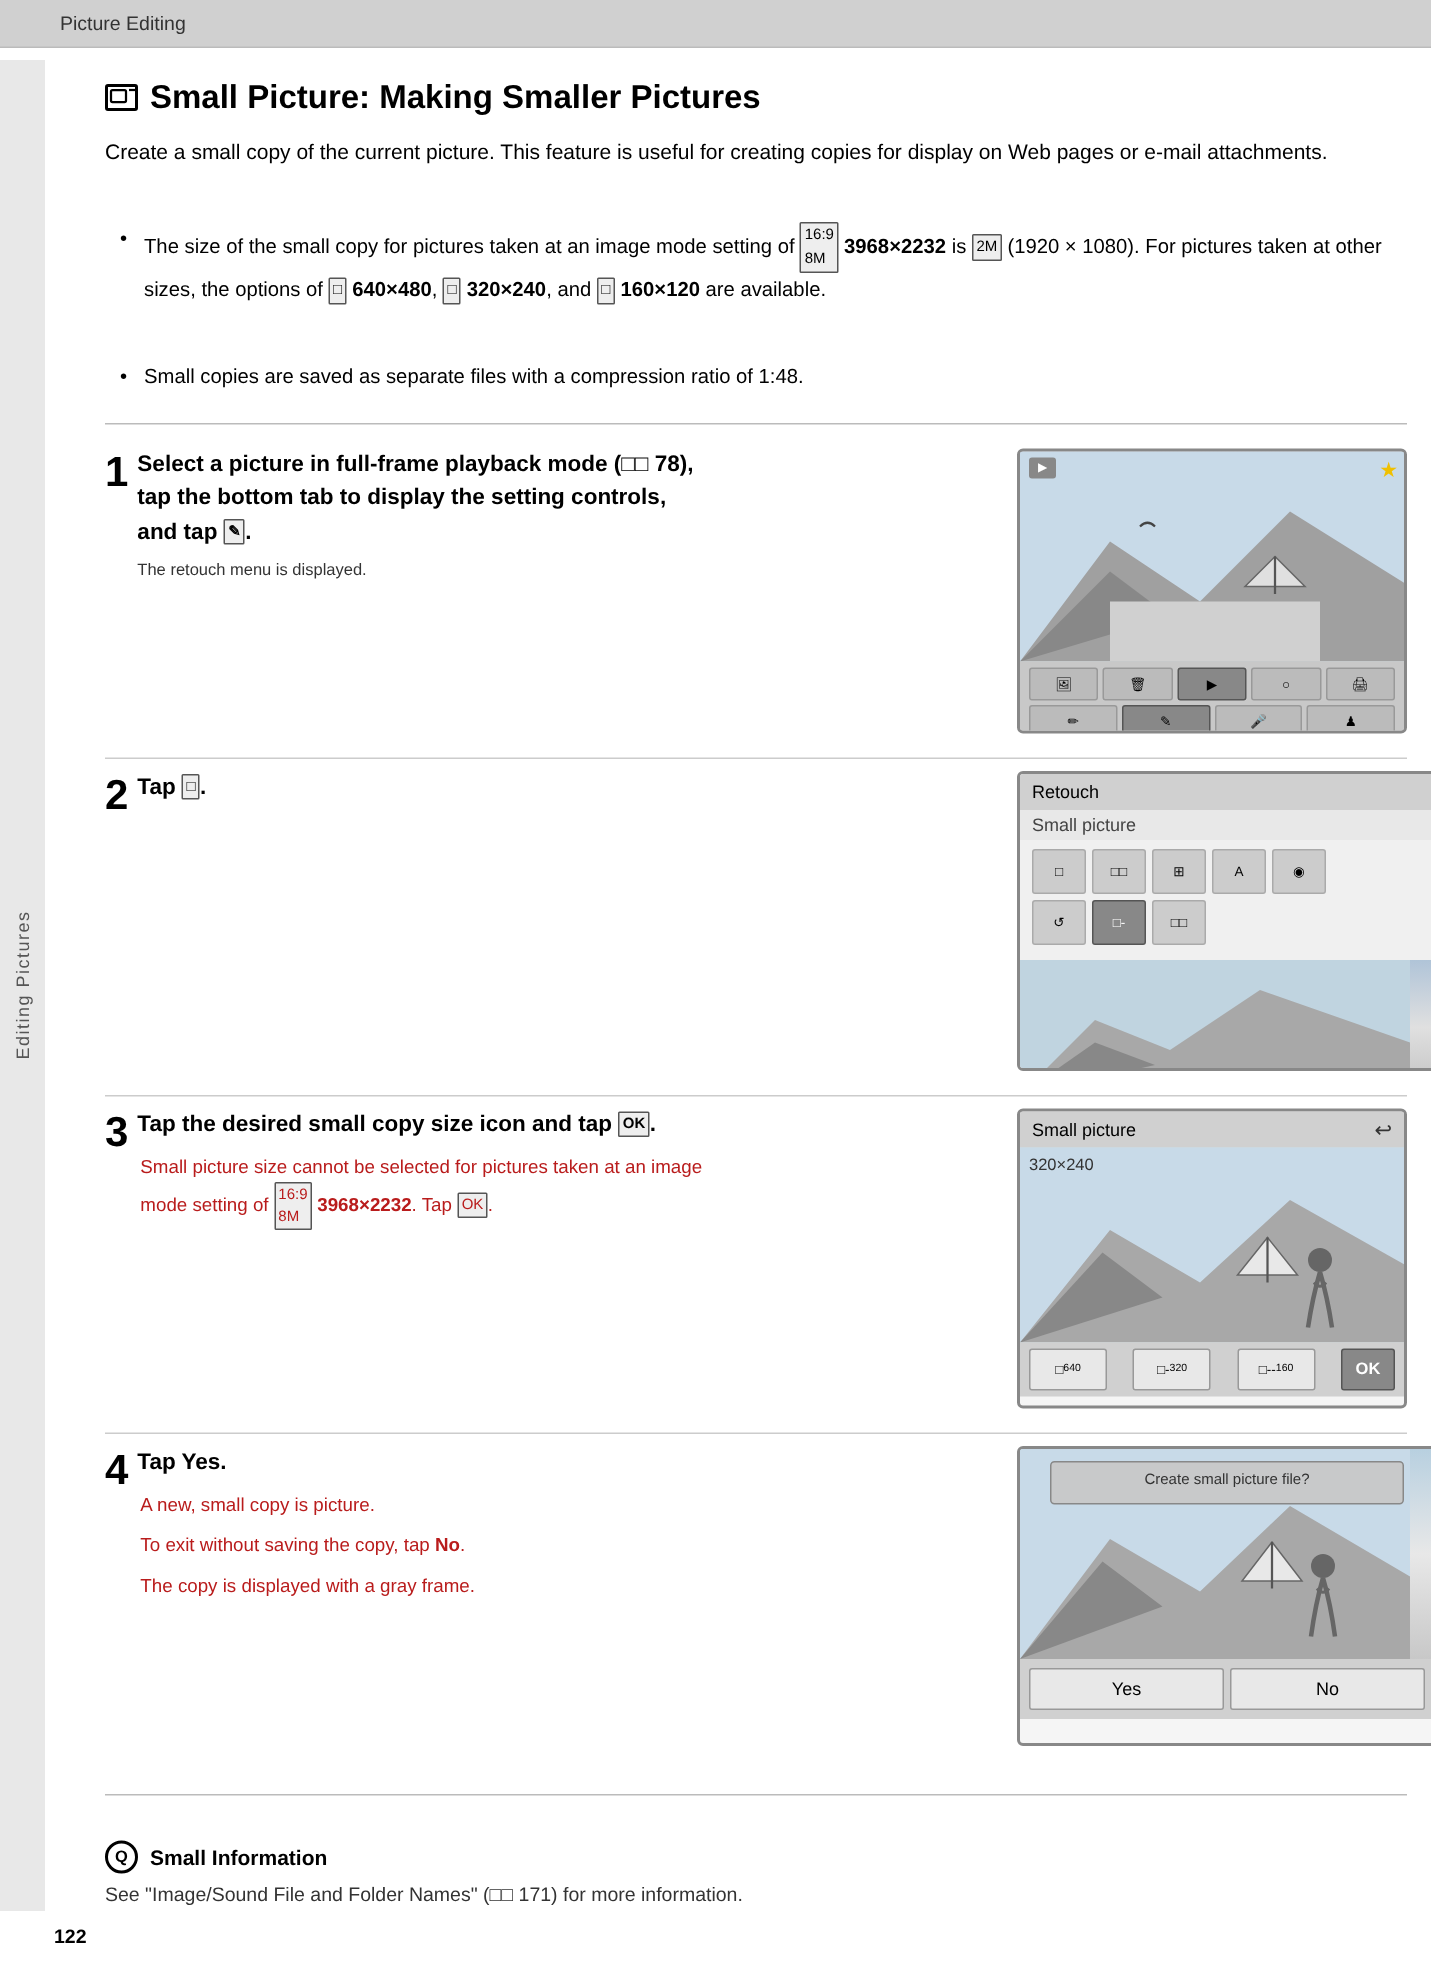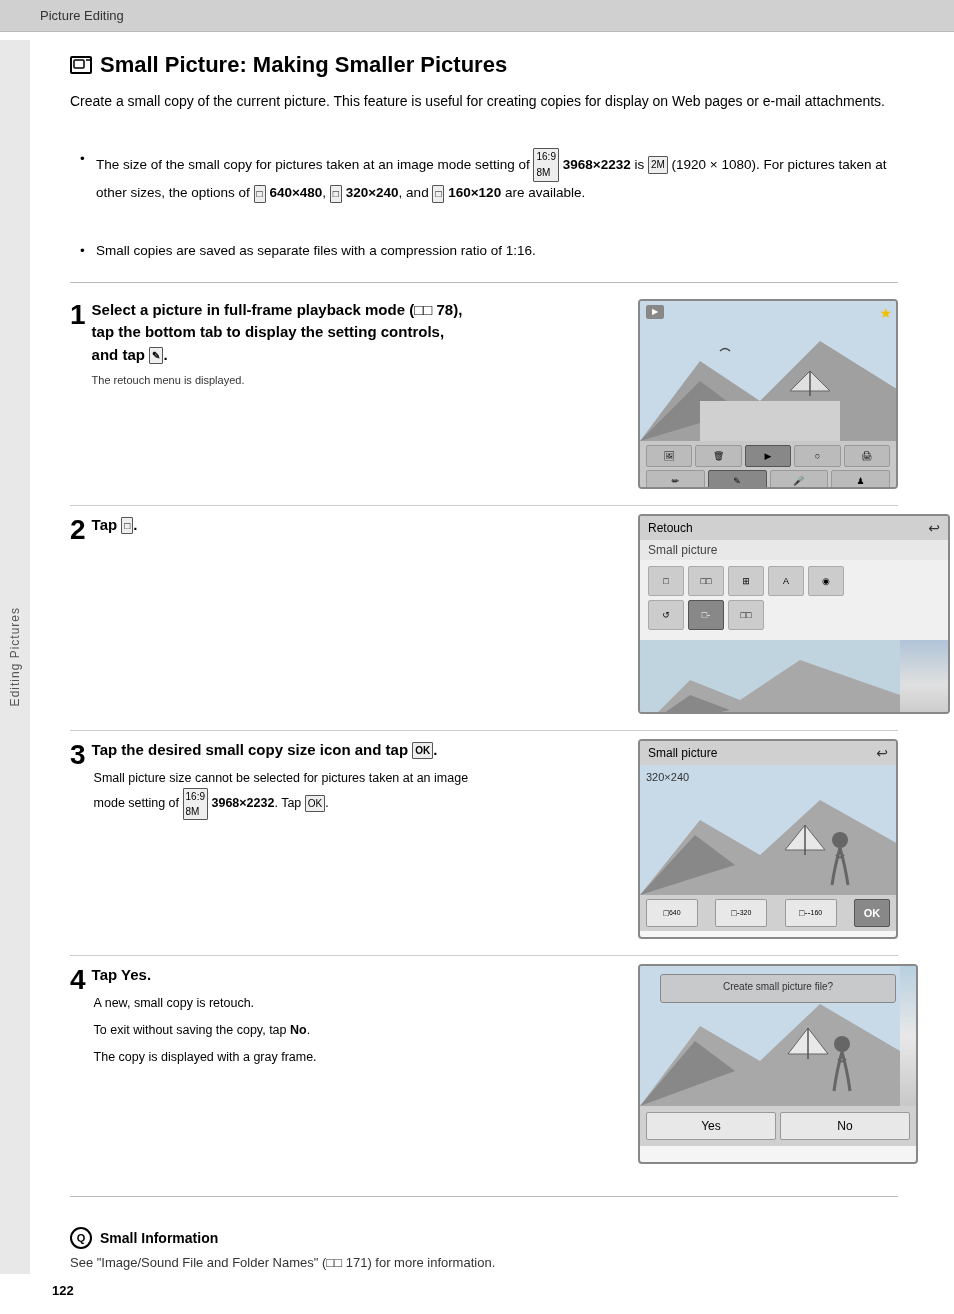--- a/index.html
+++ b/index.html
@@ -38,21 +38,21 @@
       writing-mode: vertical-rl;
       transform: rotate(180deg);
       font-size: 12px;
       color: #555;
       letter-spacing: 1px;
     }
 
     
     .main-content {
       margin-left: 30px;
-      padding: 20px 56px 40px 40px;
+      padding: 20px 16px 40px 40px;
     }
 
     
     .page-title {
       font-size: 22px;
       font-weight: bold;
       margin-bottom: 12px;
       display: flex;
       align-items: center;
       gap: 8px;
@@ -418,35 +418,35 @@
     }
     .more-info-text {
       font-size: 13px;
       color: #333;
     }
 
     
     .page-number {
       position: absolute;
       bottom: 16px;
-      left: 52px;
+      left: 36px;
       font-size: 13px;
       font-weight: bold;
     }
 
     .step-row {
       display: flex;
       align-items: flex-start;
     }
 
     .sub-step-note {
       margin-top: 8px;
       font-size: 12.5px;
       line-height: 1.5;
-      color: #000000;
+      color: #b91c1c;
       padding-left: 2px;
     }
   </style>
 </head>
 <body>
 
 <div class="header-bar">
   <span>Picture Editing</span>
 </div>
 
@@ -466,21 +466,21 @@
     </span>
     <span>Small Picture: Making Smaller Pictures</span>
   </div>
 
   <p class="intro-text">Create a small copy of the current picture. This feature is useful for creating copies for display on Web pages or e-mail attachments.</p>
 
   <ul class="bullet-list">
     <li>
       The size of the small copy for pictures taken at an image mode setting of <span class="inline-icon">16:9<br>8M</span> <span class="bold">3968×2232</span> is <span class="inline-icon">2M</span> (1920 × 1080). For pictures taken at other sizes, the options of <span class="inline-icon">□</span> <span class="bold">640×480</span>, <span class="inline-icon">□</span> <span class="bold">320×240</span>, and <span class="inline-icon">□</span> <span class="bold">160×120</span> are available.
     </li>
-    <li>Small copies are saved as separate files with a compression ratio of 1:16.</li>
+    <li>Small copies are saved as separate files with a compression ratio of 1:48.</li>
   </ul>
 
   <hr class="divider">
 
   <div class="step-section">
     <div class="step-left">
       <div class="step-row">
         <span class="step-number">1</span>
         <div class="step-content">
           <div class="step-heading">
@@ -616,21 +616,21 @@
   </div>
 
   <div class="step-section" style="border-bottom: none;">
     <div class="step-left">
       <div class="step-row">
         <span class="step-number">4</span>
         <div class="step-content">
           <div class="step-heading">
             Tap <span class="bold">Yes</span>.
           </div>
-          <div class="sub-step-note">A new, small copy is retouch.</div>
+          <div class="sub-step-note">A new, small copy is picture.</div>
           <div class="sub-step-note">To exit without saving the copy, tap <span class="bold">No</span>.</div>
           <div class="sub-step-note">The copy is displayed with a gray frame.</div>
         </div>
       </div>
     </div>
     <div class="step-right">
       <div class="screen-mockup screen4">
         <div class="screen4-image">
           <svg width="260" height="140" viewBox="0 0 260 140">
             <rect width="260" height="140" fill="#c8dae8"></rect>

